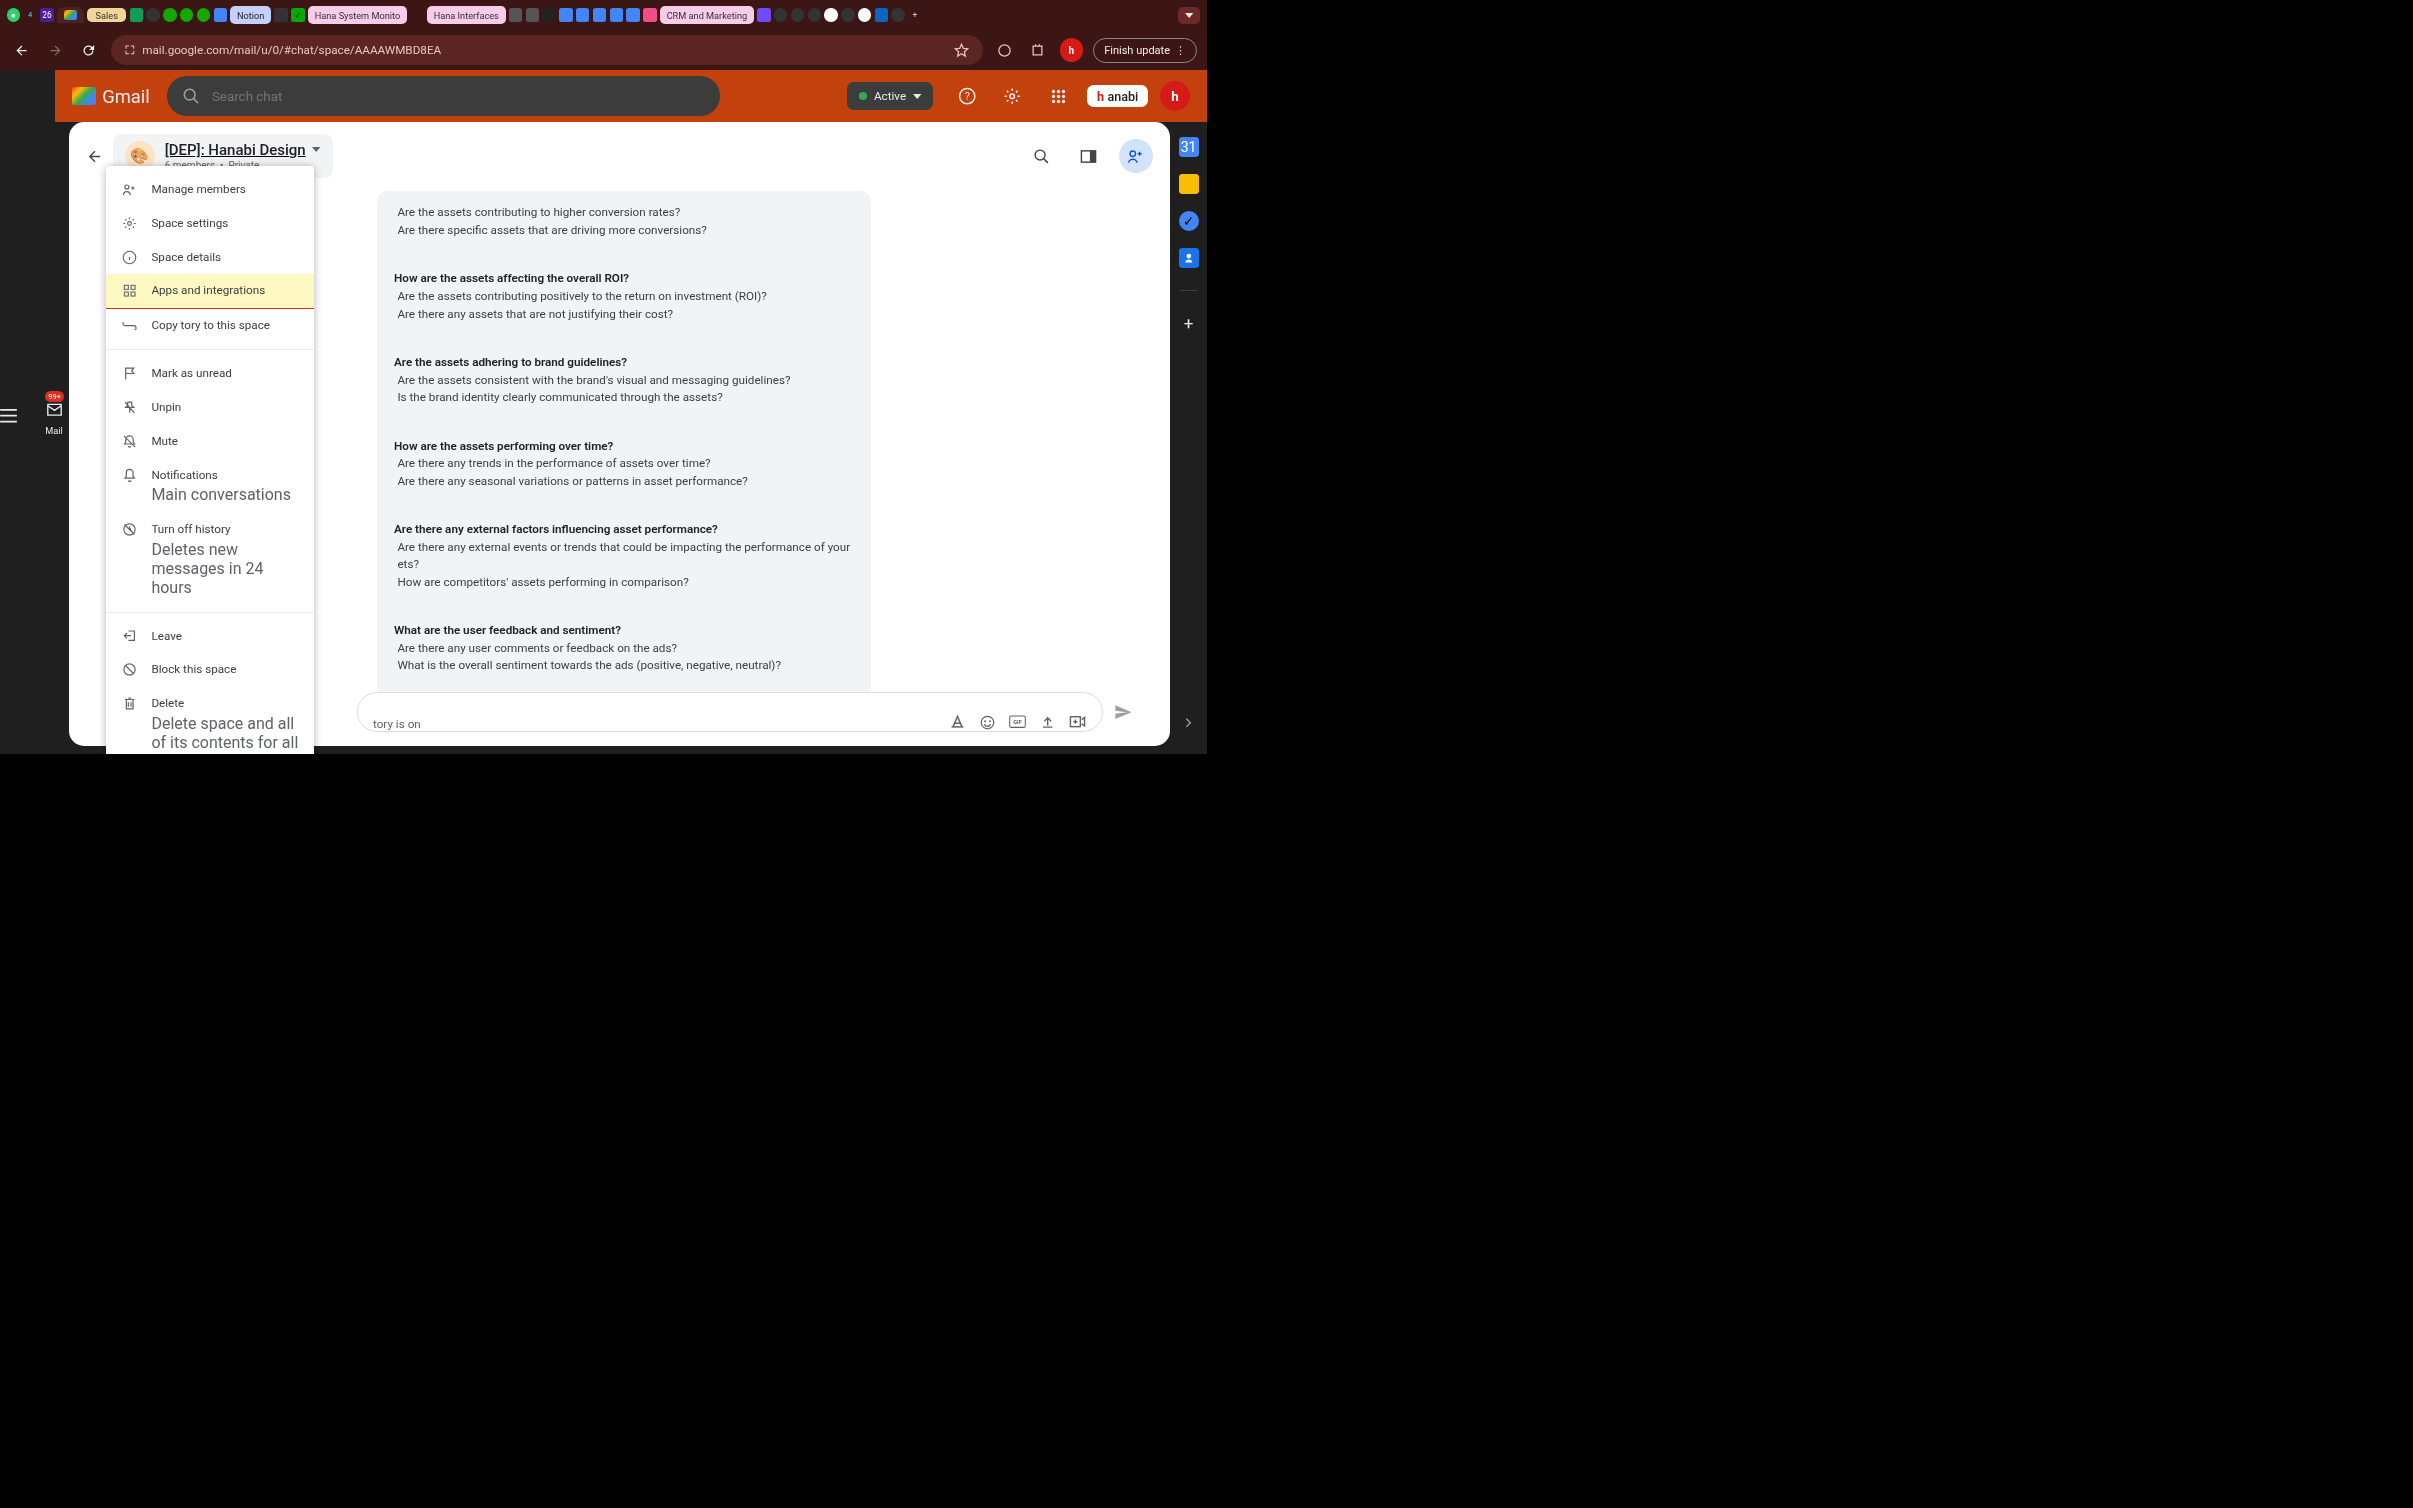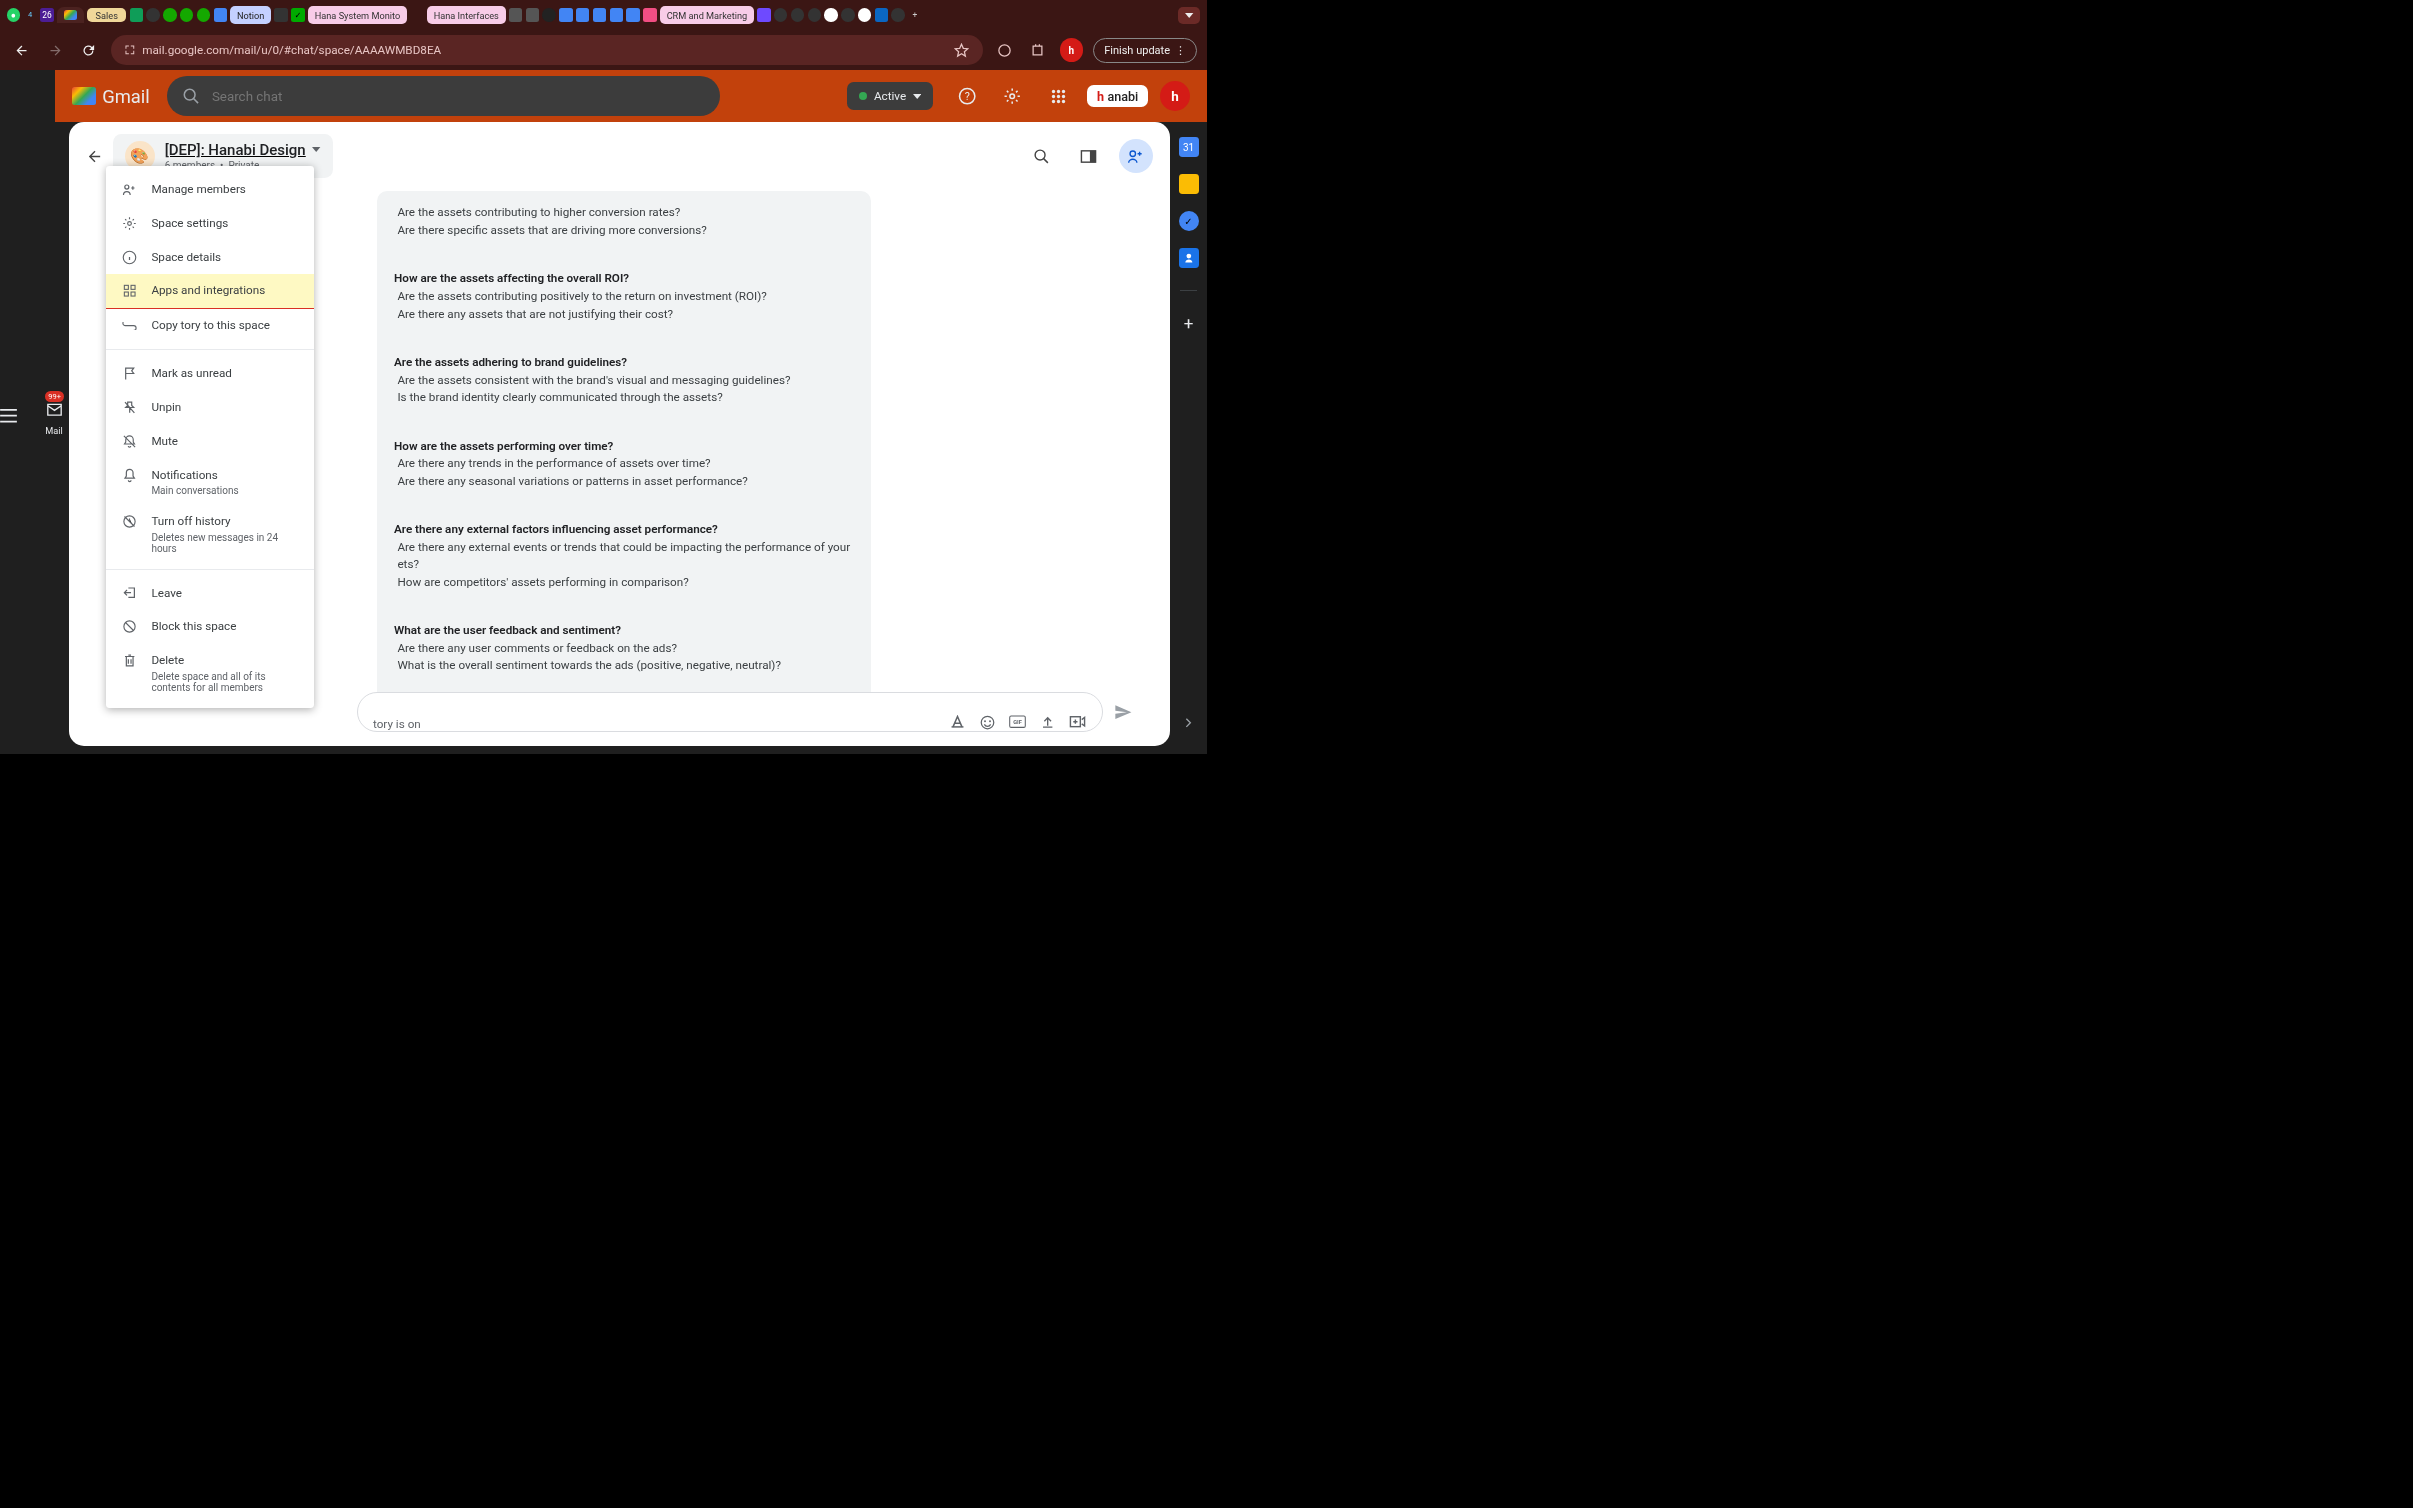--- a/index.html
+++ b/index.html
@@ -406,21 +406,21 @@
       display: flex;
       align-items: center;
       justify-content: center;
       color: #5f6368;
       flex-shrink: 0;
     }
     .menu-label {
       line-height: 17px;
     }
     .menu-sublabel {
-      font-size: 10px;
+      font-size: 16px;
       color: #5f6368;
       margin-top: 1.7px;
     }
     .menu-divider {
       height: 0.8px;
       background: #e8eaed;
       margin: 6.7px 0;
     }
 
     
@@ -500,21 +500,21 @@
       gap: 17px;
       padding-top: 15px;
     }
     .right-sidebar-item {
       width: 20px;
       height: 20px;
       border-radius: 3.4px;
       display: flex;
       align-items: center;
       justify-content: center;
-      font-size: 10px;
+      font-size: 14px;
     }
     .right-sidebar-chevron {
       margin-top: auto;
       margin-bottom: 17px;
       color: #9aa0a6;
     }
 
     svg { display: block; }
   </style>
 </head>

